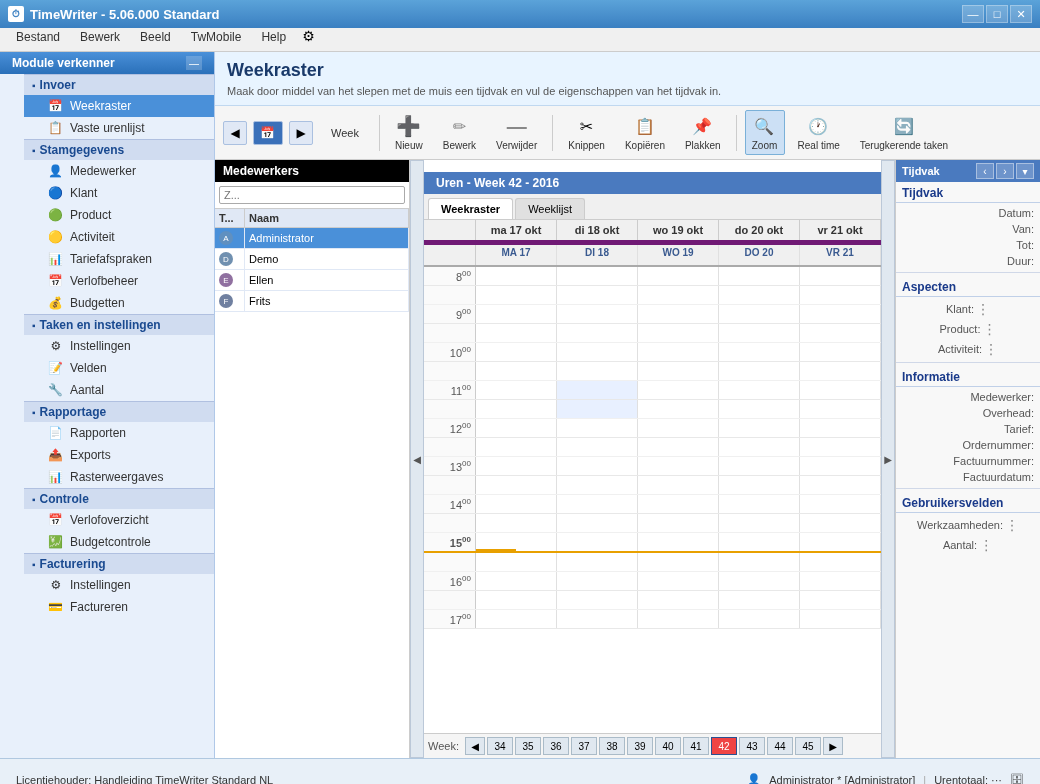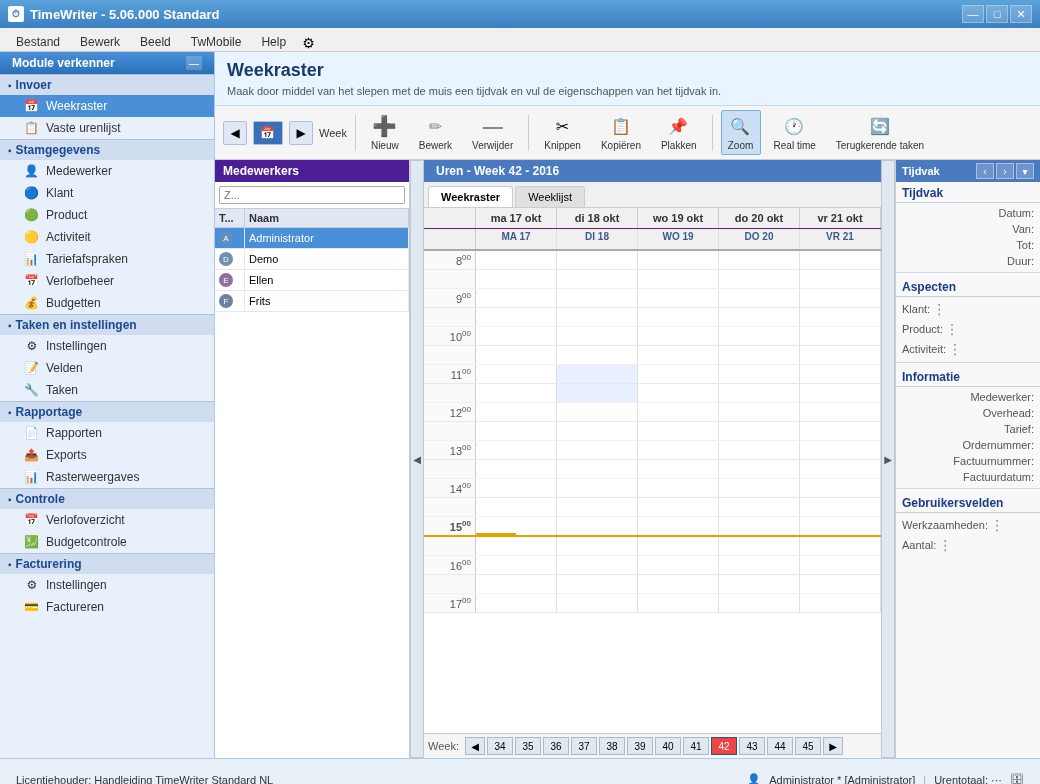--- a/index.html
+++ b/index.html
@@ -6,33 +6,33 @@
     body { font-family: 'Segoe UI', Tahoma, sans-serif; font-size: 12px; background: #f0f0f0; width: 1040px; height: 784px; overflow: hidden; }
     
     
     .title-bar { background: linear-gradient(to bottom, #5ba3d9, #3a7fc1); height: 28px; display: flex; align-items: center; padding: 0 8px; color: white; font-size: 13px; font-weight: bold; justify-content: space-between; }
     .title-bar-left { display: flex; align-items: center; gap: 6px; }
     .title-bar-icon { width: 16px; height: 16px; background: #fff; border-radius: 2px; font-size: 10px; display: flex; align-items: center; justify-content: center; color: #3a7fc1; font-weight: bold; }
     .title-bar-controls { display: flex; gap: 2px; }
     .title-btn { width: 22px; height: 18px; background: rgba(255,255,255,0.2); border: 1px solid rgba(255,255,255,0.3); color: white; font-size: 11px; cursor: pointer; display: flex; align-items: center; justify-content: center; }
 
     
-    .menu-bar { background: #f0f0f0; height: 24px; display: flex; align-items: flex-end; padding: 0 8px; border-bottom: 1px solid #ccc; gap: 4px; }
+    .menu-bar { background: #f0f0f0; height: 24px; display: flex; align-items: flex-start; padding: 0 8px; border-bottom: 1px solid #ccc; gap: 4px; }
     .menu-item { padding: 2px 8px; cursor: pointer; font-size: 12px; color: #333; }
     .menu-gear { margin-left: 4px; font-size: 14px; cursor: pointer; }
 
     
     .main-layout { display: flex; height: calc(784px - 52px - 26px); }
 
     
     .sidebar { width: 215px; background: #e8f0fb; border-right: 1px solid #b0c8e8; display: flex; flex-direction: column; overflow-y: auto; flex-shrink: 0; }
     .sidebar-header { background: linear-gradient(to bottom, #4a90d9, #2a70b9); color: white; font-size: 12px; font-weight: bold; padding: 4px 12px; display: flex; align-items: center; justify-content: space-between; }
     .sidebar-collapse { color: white; cursor: pointer; font-size: 10px; background: rgba(255,255,255,0.2); border: none; color: white; width: 16px; height: 14px; display: flex; align-items: center; justify-content: center; }
     
-    .sidebar-section { border-bottom: none; }
+    .sidebar-section { border-bottom: none; margin-left: 24px; }
     .sidebar-section-header { background: #d0dcf0; color: #1a4a90; font-size: 12px; font-weight: bold; padding: 3px 8px; display: flex; align-items: center; gap: 4px; cursor: pointer; border-top: 1px solid #b0c0e0; }
     .sidebar-section-header::before { content: '▪'; font-size: 10px; }
     .sidebar-item { padding: 3px 8px 3px 24px; cursor: pointer; display: flex; align-items: center; gap: 6px; color: #333; font-size: 12px; }
     .sidebar-item.active { background: #4a90d9; color: white; }
     .sidebar-item-icon { width: 16px; height: 16px; flex-shrink: 0; display: flex; align-items: center; justify-content: center; font-size: 12px; }
 
     
     .content-area { flex: 1; display: flex; flex-direction: column; background: white; overflow: hidden; }
     
     
@@ -47,43 +47,43 @@
     .toolbar-icon { width: 24px; height: 24px; display: flex; align-items: center; justify-content: center; font-size: 16px; }
     .toolbar-label { font-size: 10px; color: #333; }
     .toolbar-sep { width: 1px; height: 36px; background: #ccc; margin: 0 2px; }
     .nav-btn { width: 24px; height: 24px; background: #e0e8f5; border: 1px solid #aac0e0; cursor: pointer; display: flex; align-items: center; justify-content: center; font-size: 12px; border-radius: 2px; }
 
     
     .week-view { display: flex; flex: 1; overflow: hidden; }
     
     
     .employees-panel { width: 195px; border-right: 1px solid #ccc; flex-shrink: 0; display: flex; flex-direction: column; }
-    .employees-title { background: #4c1d95; color: white; padding: 4px 8px; font-size: 12px; font-weight: bold; }
+    .employees-title { background: #000000; color: white; padding: 4px 8px; font-size: 12px; font-weight: bold; }
     .search-box { padding: 4px; border-bottom: 1px solid #ccc; }
     .search-input { width: 100%; padding: 2px 4px; border: 1px solid #aaa; font-size: 11px; border-radius: 2px; }
     .emp-table { flex: 1; overflow-y: auto; }
     .emp-header { display: grid; grid-template-columns: 30px 1fr; background: #e0e8f5; border-bottom: 1px solid #ccc; }
     .emp-header-cell { padding: 3px 4px; font-size: 11px; font-weight: bold; color: #333; border-right: 1px solid #ccc; }
     .emp-row { display: grid; grid-template-columns: 30px 1fr; border-bottom: 1px solid #e0e8f5; cursor: pointer; }
     .emp-row.selected { background: #4a90d9; color: white; }
     .emp-cell { padding: 3px 4px; font-size: 11px; display: flex; align-items: center; gap: 3px; border-right: 1px solid #e0e8f5; overflow: hidden; white-space: nowrap; }
     .emp-avatar { width: 14px; height: 14px; background: #6090c0; border-radius: 50%; flex-shrink: 0; display: flex; align-items: center; justify-content: center; font-size: 8px; color: white; }
 
     
     .calendar-area { flex: 1; display: flex; flex-direction: column; overflow: hidden; }
-    .week-header { background: #4a7abf; color: white; padding: 4px 12px; font-size: 12px; font-weight: bold; }
+    .week-header { background: #4a7abf; color: white; padding: 4px 12px; font-size: 12px; font-weight: bold; margin-top: 12px; }
     
     
     .tabs { display: flex; border-bottom: 1px solid #ccc; background: #f0f0f0; padding: 4px 4px 0; gap: 2px; }
     .tab { padding: 4px 12px; border: 1px solid #ccc; border-bottom: none; border-radius: 3px 3px 0 0; cursor: pointer; font-size: 11px; background: #e0e0e0; }
     .tab.active { background: white; font-weight: bold; }
 
     
     .grid-container { flex: 1; overflow: hidden; display: flex; flex-direction: column; }
-    .grid-header-row { display: grid; grid-template-columns: 52px repeat(5, 1fr); border-bottom: 1px solid #701a75; background: #f0f0f0; flex-shrink: 0; }
+    .grid-header-row { display: grid; grid-template-columns: 52px repeat(5, 1fr); border-bottom: 5px solid #701a75; background: #f0f0f0; flex-shrink: 0; }
     .grid-header-cell { padding: 4px 4px; font-size: 11px; font-weight: bold; color: #333; border-right: 1px solid #ccc; text-align: center; }
     .grid-body { flex: 1; overflow-y: auto; display: flex; flex-direction: column; }
     .grid-row { display: grid; grid-template-columns: 52px repeat(5, 1fr); border-bottom: 1px solid #e8e8e8; }
     .grid-row.half { border-bottom: 1px solid #f0f0f0; }
     .time-cell { padding: 2px 4px; font-size: 11px; color: #555; border-right: 1px solid #ccc; background: #fafafa; text-align: right; min-height: 18px; }
     .time-cell.half { color: transparent; }
     .day-cell { border-right: 1px solid #e0e0e0; min-height: 18px; background: white; }
     
     
     .current-time-row { border-bottom: 2px solid #e8a000; }
@@ -97,21 +97,21 @@
 
     
     .right-panel { width: 145px; border-left: 1px solid #ccc; background: #f8f8f8; display: flex; flex-direction: column; flex-shrink: 0; overflow-y: auto; }
     .right-panel-header { background: #4a7abf; color: white; padding: 3px 6px; font-size: 11px; font-weight: bold; display: flex; align-items: center; justify-content: space-between; }
     .right-panel-nav { display: flex; gap: 2px; }
     .rp-nav-btn { width: 18px; height: 16px; background: rgba(255,255,255,0.2); border: 1px solid rgba(255,255,255,0.4); color: white; cursor: pointer; display: flex; align-items: center; justify-content: center; font-size: 10px; }
     .rp-section-title { color: #1a3a8a; font-size: 12px; font-weight: bold; padding: 4px 6px 2px; border-bottom: 1px solid #c0d0e8; margin-bottom: 2px; }
     .rp-field { display: flex; justify-content: flex-end; padding: 2px 6px; gap: 4px; }
     .rp-label { font-size: 11px; color: #555; text-align: right; flex-shrink: 0; }
     .rp-sep { height: 1px; background: #d0d8e8; margin: 3px 0; }
-    .rp-field-with-dots { display: flex; align-items: center; justify-content: flex-start; padding: 2px 6px; }
+    .rp-field-with-dots { display: flex; align-items: center; justify-content: center; padding: 2px 6px; }
     .rp-dots { color: #888; font-size: 14px; margin-left: 2px; cursor: pointer; }
 
     
     .status-bar { height: 42px; background: #e8f0f8; border-top: 1px solid #b0c8e0; display: flex; align-items: center; padding: 0 16px; font-size: 11px; color: #333; justify-content: space-between; }
     .status-left { }
     .status-right { display: flex; align-items: center; gap: 8px; }
     .status-divider { color: #aaa; }
 
     
     .all-day-row { display: grid; grid-template-columns: 52px repeat(5, 1fr); border-bottom: 2px solid #aaa; background: #f0f0f0; min-height: 22px; }
@@ -202,21 +202,21 @@
       <div class="sidebar-item">
         <span class="sidebar-item-icon">⚙</span>
         <span>Instellingen</span>
       </div>
       <div class="sidebar-item">
         <span class="sidebar-item-icon">📝</span>
         <span>Velden</span>
       </div>
       <div class="sidebar-item">
         <span class="sidebar-item-icon">🔧</span>
-        <span>Taken</span>
+        <span>Aantal</span>
       </div>
     </div>
 
     <div class="sidebar-section">
       <div class="sidebar-section-header">Rapportage</div>
       <div class="sidebar-item">
         <span class="sidebar-item-icon">📄</span>
         <span>Rapporten</span>
       </div>
       <div class="sidebar-item">
@@ -258,21 +258,21 @@
 
     <div class="page-header">
       <div class="page-title">Weekraster</div>
       <div class="page-desc">Maak door middel van het slepen met de muis een tijdvak en vul de eigenschappen van het tijdvak in.</div>
     </div>
 
     <div class="toolbar">
       <button class="nav-btn">◀</button>
       <button class="nav-btn" style="background:#3a70b9;color:white;width:30px;">📅</button>
       <button class="nav-btn">▶</button>
-      <span style="font-size:11px;color:#333;margin:0 0;">Week</span>
+      <span style="font-size:11px;color:#333;margin:0 12px;">Week</span>
       <div class="toolbar-sep"></div>
       <div class="toolbar-btn">
         <div class="toolbar-icon" style="color:#2a8a2a;font-size:20px;">➕</div>
         <span class="toolbar-label">Nieuw</span>
       </div>
       <div class="toolbar-btn">
         <div class="toolbar-icon" style="color:#888;">✏</div>
         <span class="toolbar-label">Bewerk</span>
       </div>
       <div class="toolbar-btn">

